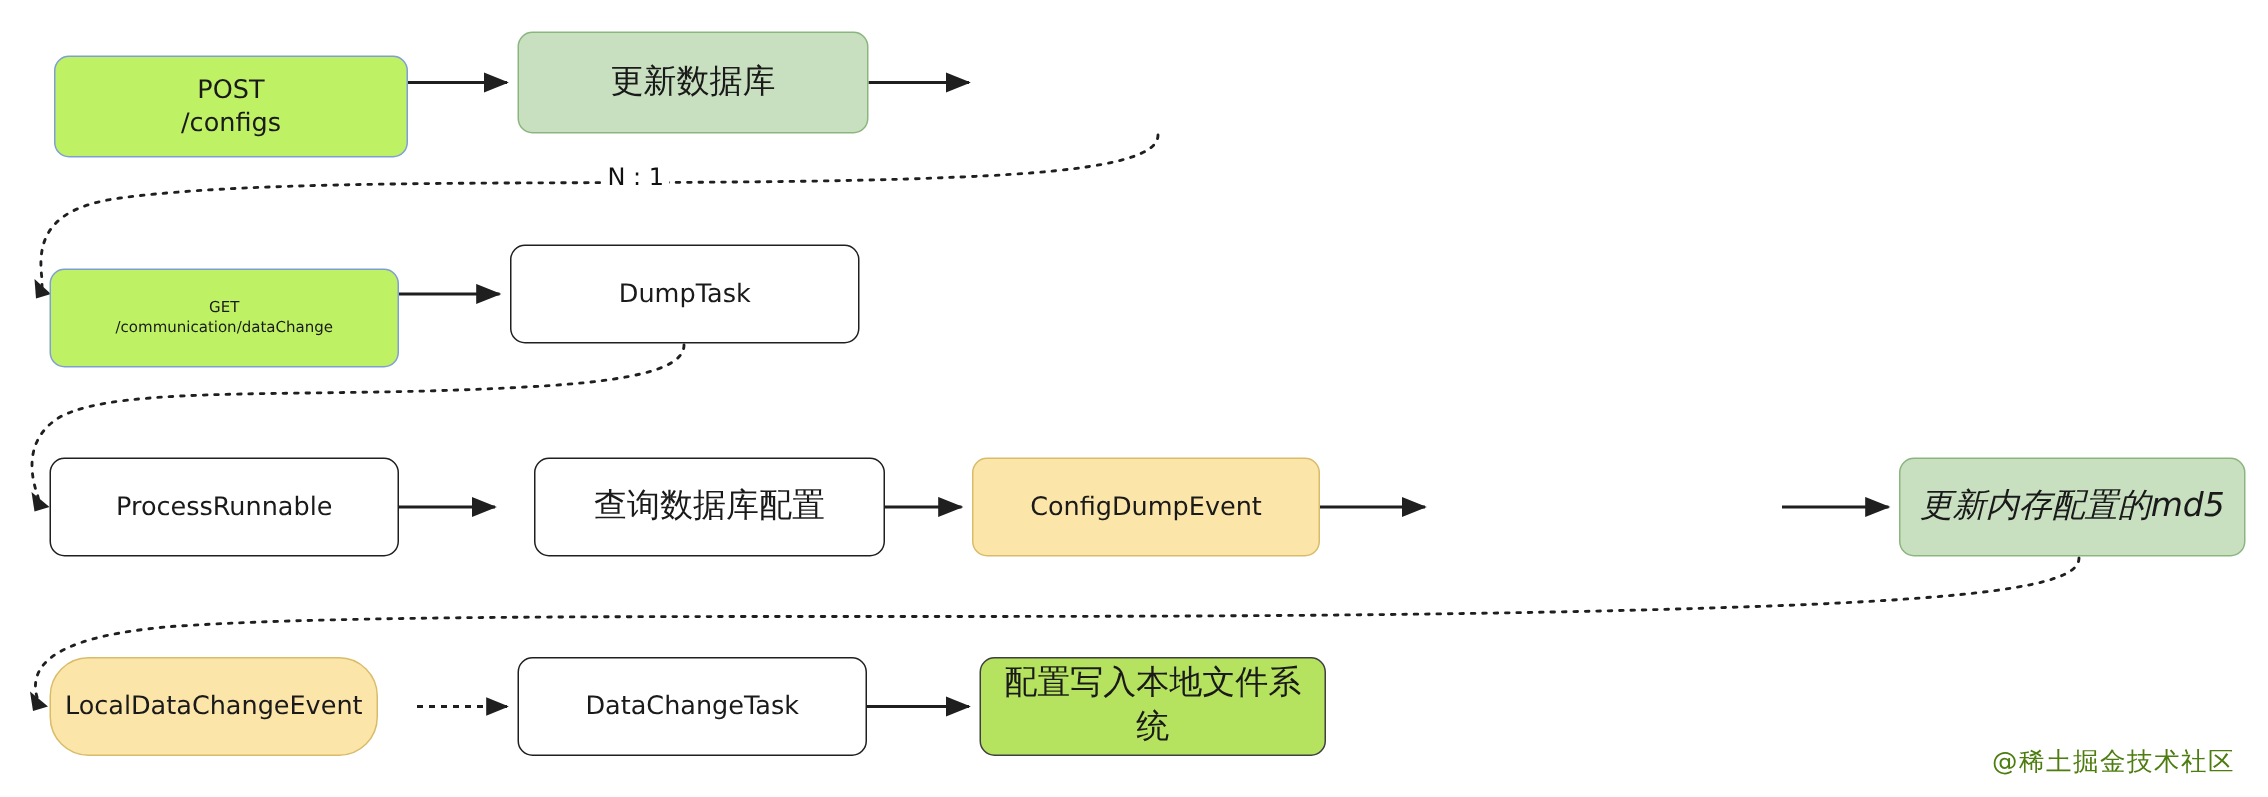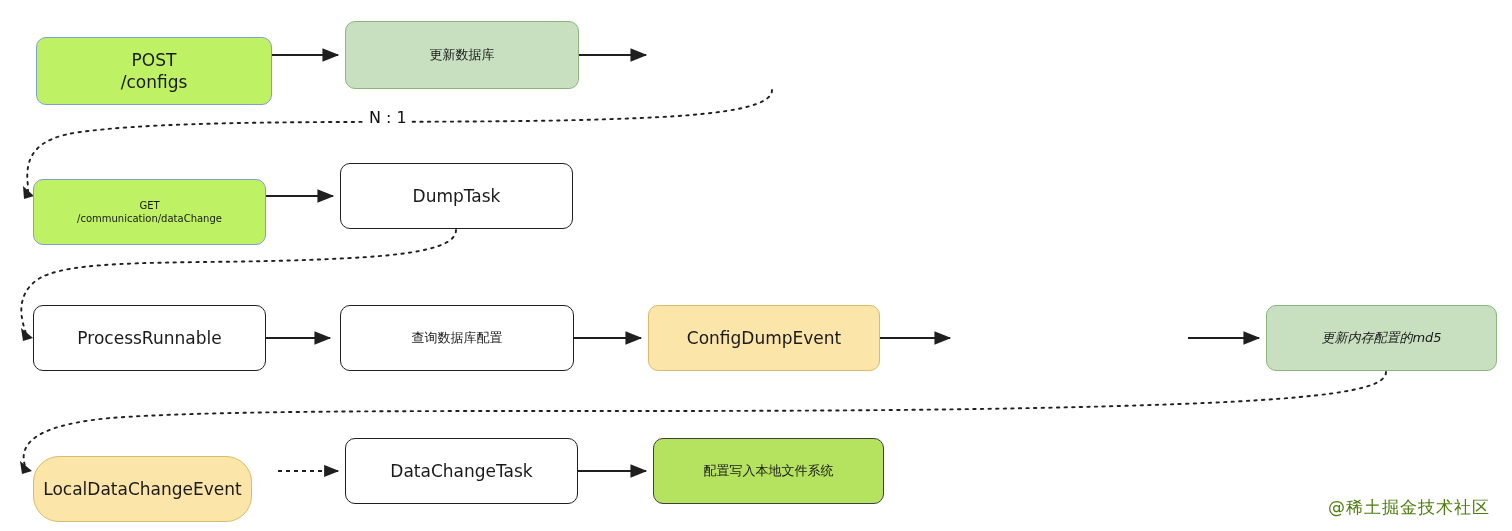--- a/index.html
+++ b/index.html
@@ -24,28 +24,29 @@
     font-size:17px;
     color:#1a1a1a;
     padding:4px 8px;
     white-space:pre-line;
   }
   .node.blue{background:#bef264;border:1.6px solid #7f9fd4;margin-top:16px;}
   .node.green{background:#c8e0c0;border:1.6px solid #8bb57e;}
   .node.yellow{background:#fbe5a8;border:1.6px solid #d9bc6a;}
   .node.white{background:#ffffff;border:1.8px solid #1f1f1f;}
   .node.brightgreen{background:#b6e35f;border:1.8px solid #3f3f3f;}
-  .node.cjk{font-size:13px;}
+  .node.cjk{font-size:22px;}
   .edge-label{
     position:absolute;
     font-size:16px;
     color:#111111;
     background:#ffffff;
     padding:0 3px;
     white-space:nowrap;
+    margin-left:36px;
   }
   .watermark{
     position:absolute;
     right:22px;
     bottom:12px;
     font-size:17px;
     color:#4d7c0f;
     letter-spacing:1px;
     white-space:nowrap;
   }
@@ -94,28 +95,28 @@
   <div class="node green cjk" style="left:345px;top:21px;width:234px;height:68px;">更新数据库</div>
 
 
   <div class="node blue" style="left:33px;top:163px;width:233px;height:66px;font-size:10px;">GET
 /communication/dataChange</div>
 
   <div class="node white" style="left:340px;top:163px;width:233px;height:66px;">DumpTask</div>
 
   <div class="node white" style="left:33px;top:305px;width:233px;height:66px;">ProcessRunnable</div>
 
-  <div class="node white cjk" style="left:340px;top:305px;width:234px;height:66px;">查询数据库配置</div>
+  <div class="node white cjk" style="left:356px;top:305px;width:234px;height:66px;">查询数据库配置</div>
 
   <div class="node yellow" style="left:648px;top:305px;width:232px;height:66px;">ConfigDumpEvent</div>
 
 
   <div class="node green cjk" style="left:1266px;top:305px;width:231px;height:66px;font-style:italic;">更新内存配置的md5</div>
 
-  <div class="node yellow" style="left:33px;top:456px;width:219px;height:66px;border-radius:26px;">LocalDataChangeEvent</div>
+  <div class="node yellow" style="left:33px;top:438px;width:219px;height:66px;border-radius:26px;">LocalDataChangeEvent</div>
 
   <div class="node white" style="left:345px;top:438px;width:233px;height:66px;">DataChangeTask</div>
 
   <div class="node brightgreen cjk" style="left:653px;top:438px;width:231px;height:66px;">配置写入本地文件系统</div>
 
   <div class="edge-label" style="left:366px;top:108px;">N : 1</div>
 
   <div class="watermark">@稀土掘金技术社区</div>
 
 </div>

